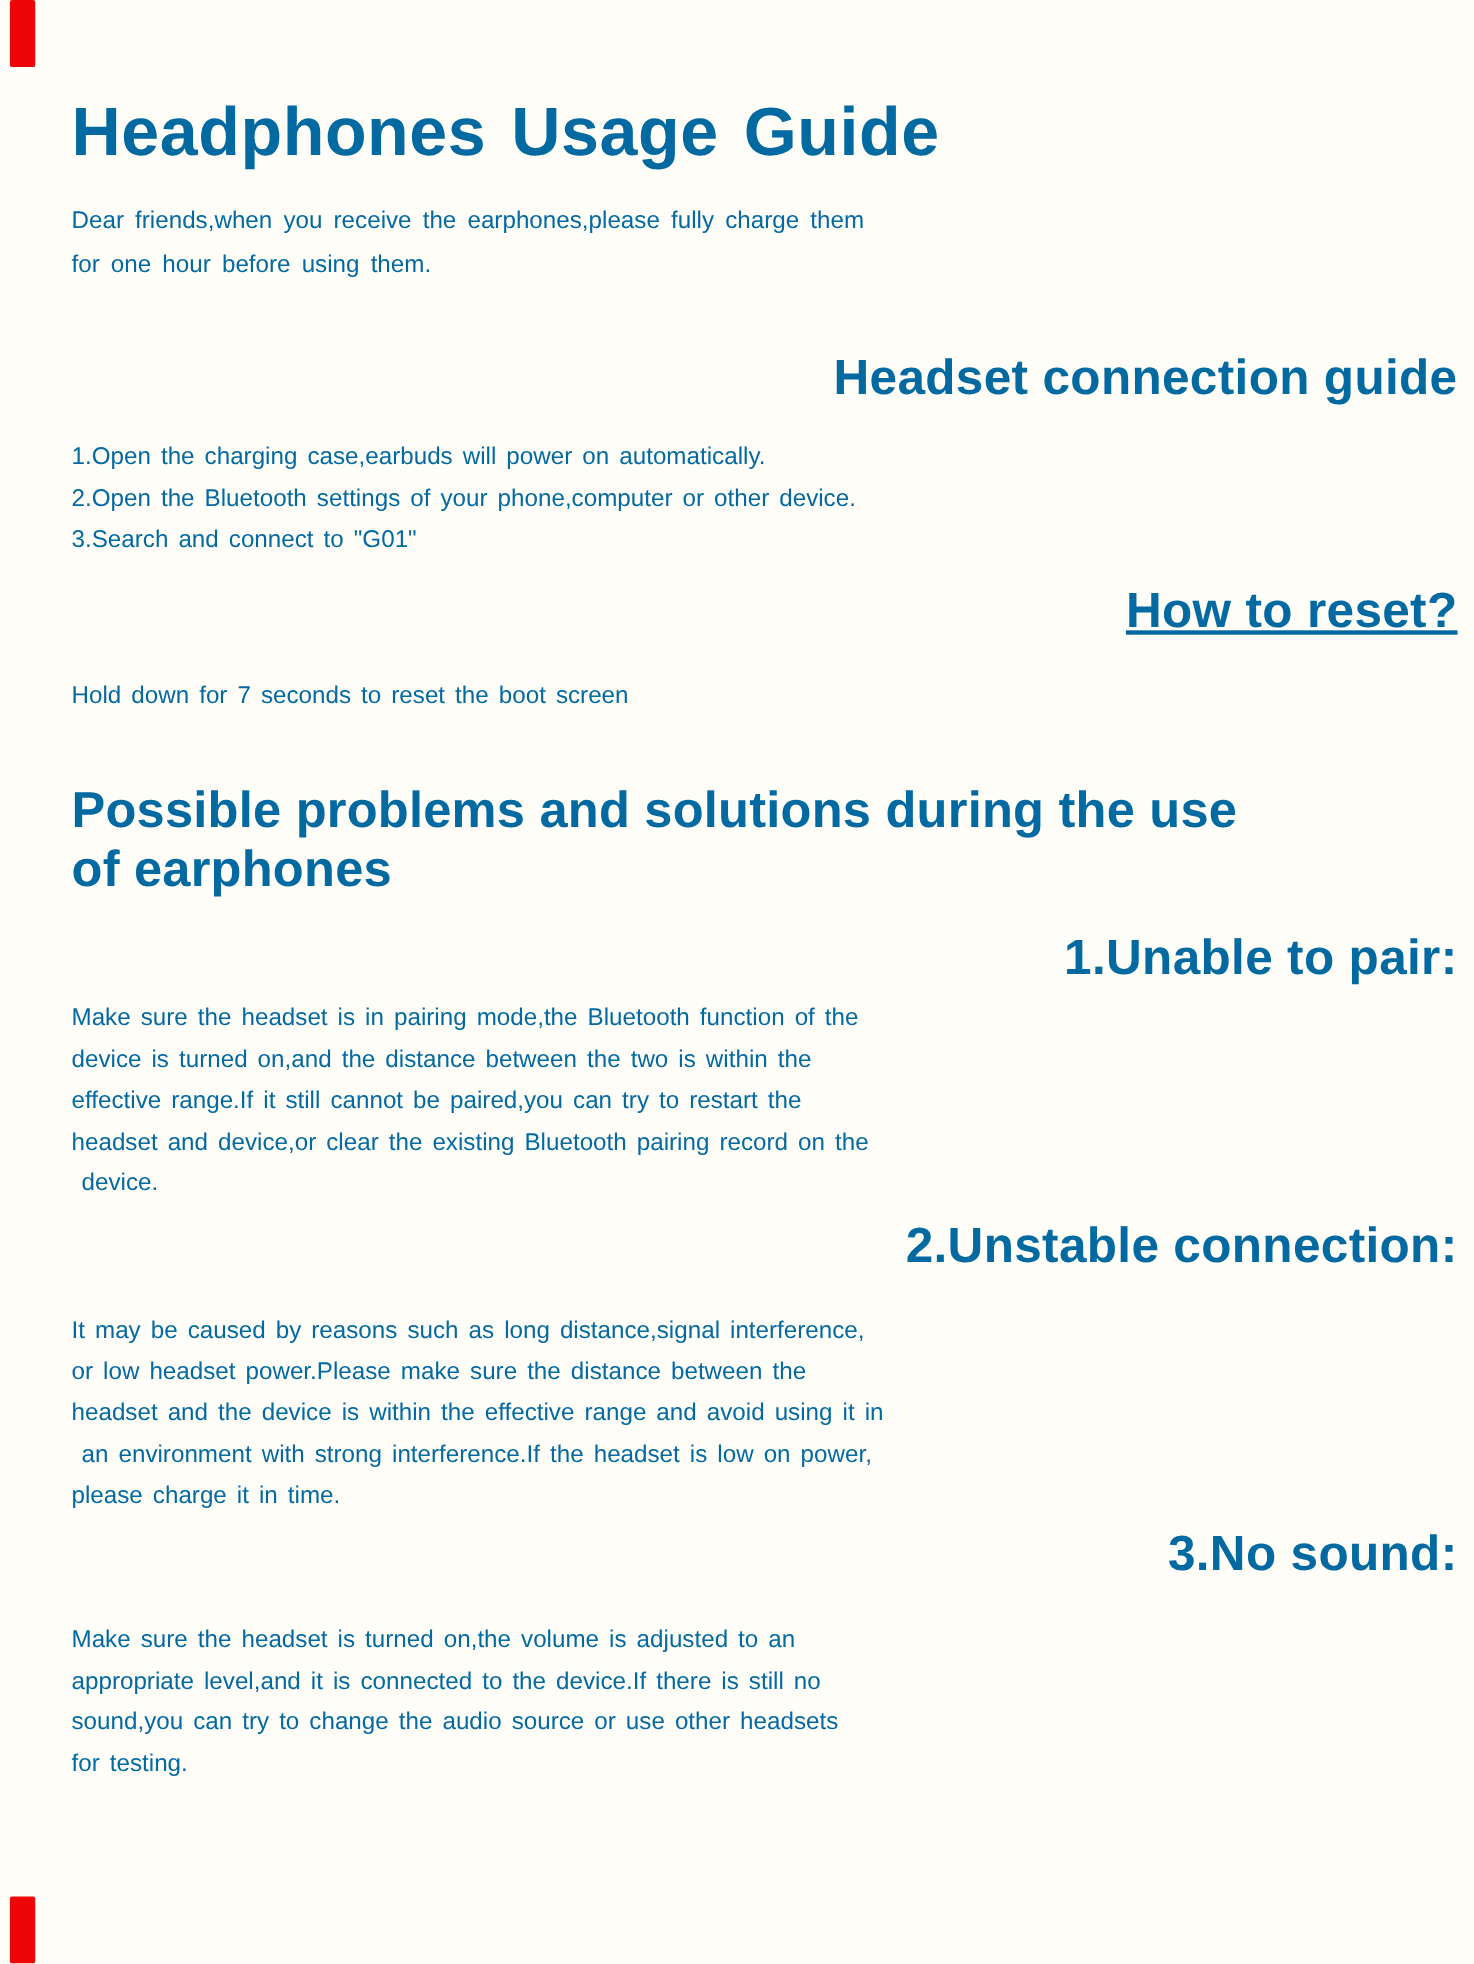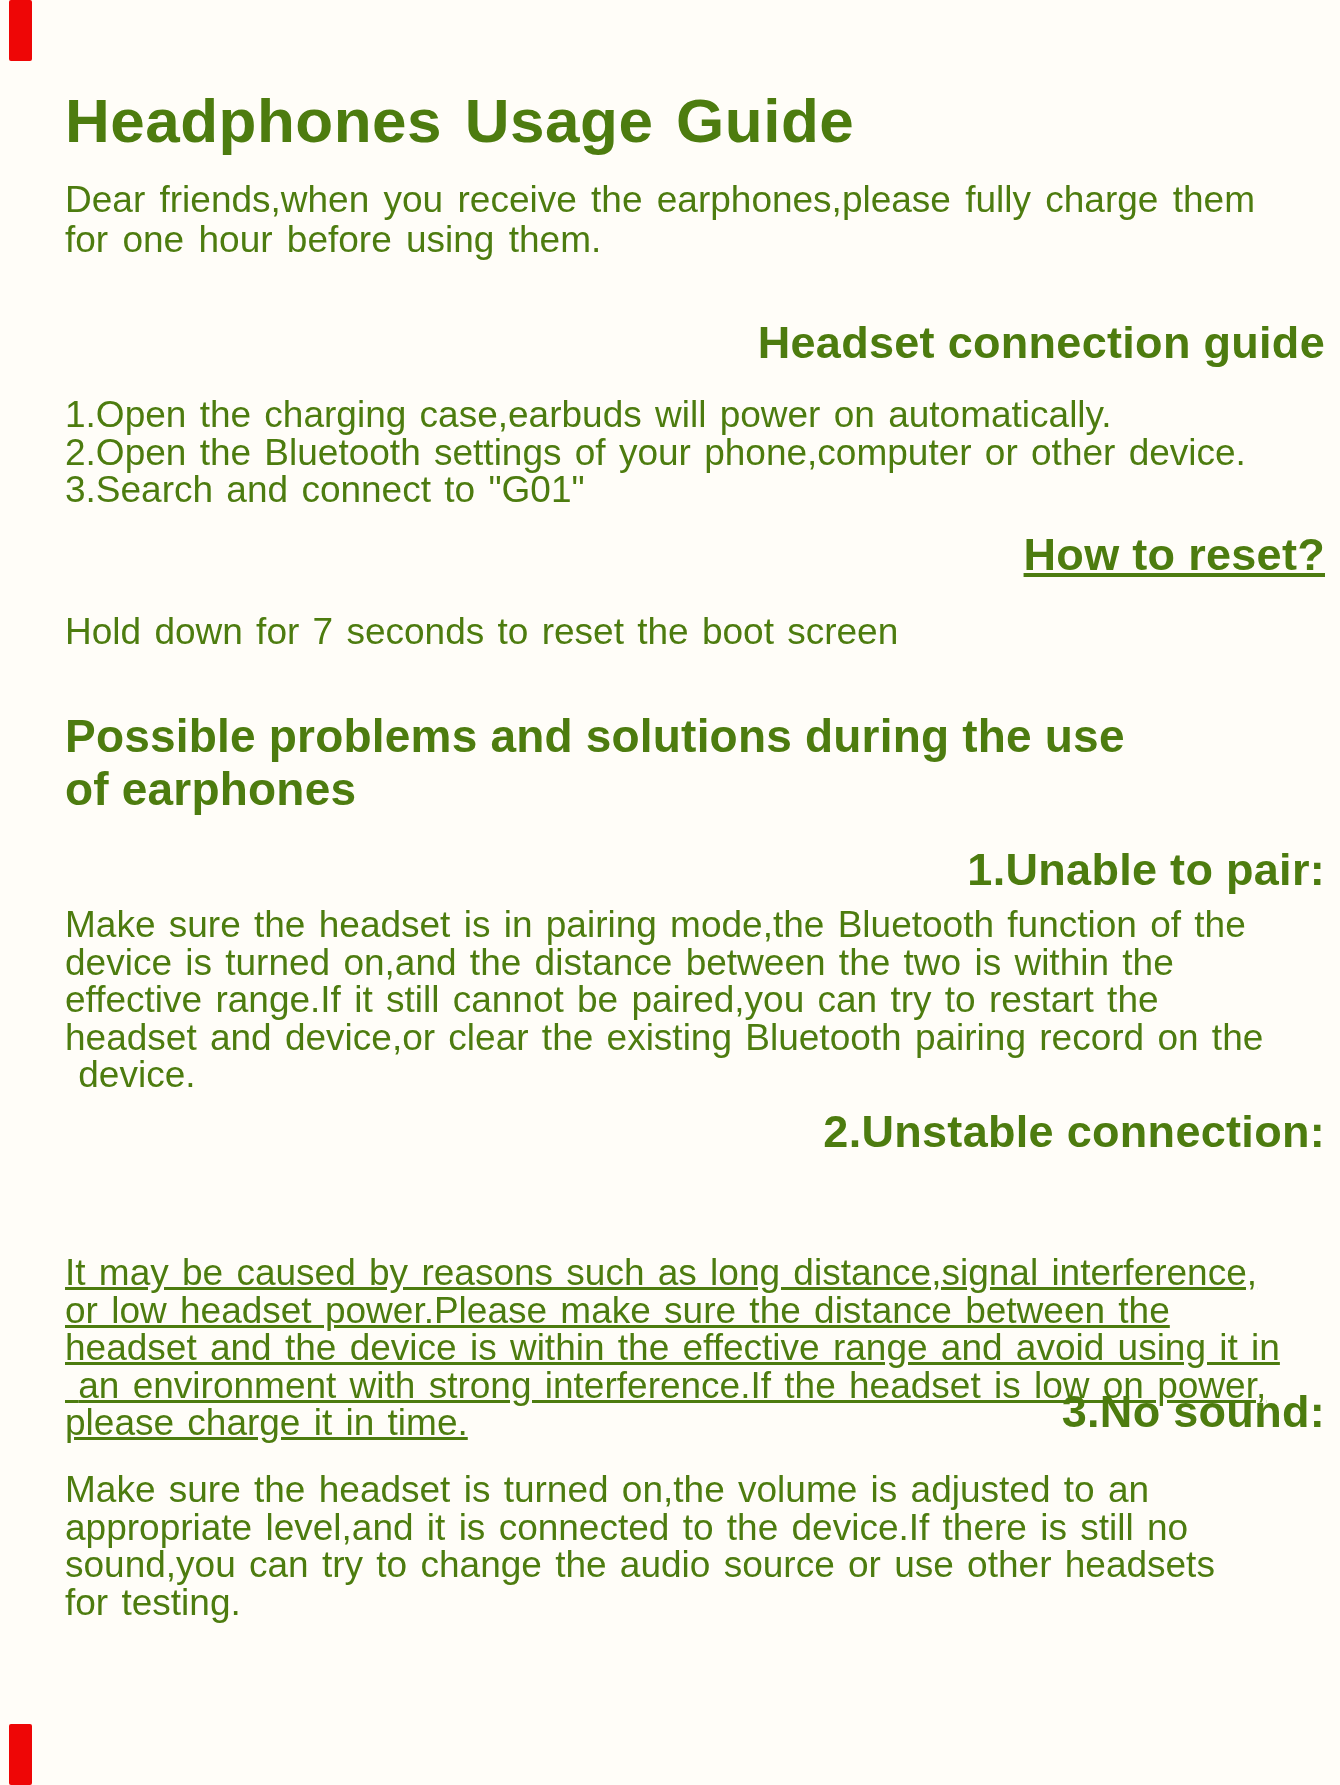--- a/index.html
+++ b/index.html
@@ -21,21 +21,21 @@
   }
   .title {
     top: 88px;
     font-size: 62px;
     font-weight: 700;
     line-height: 66px;
     letter-spacing: 0.5px;
     word-spacing: 5px;
   }
   .body {
-    font-size: 37px;
+    font-size: 22px;
     font-weight: 400;
     line-height: 37.5px;
     letter-spacing: 0px;
     word-spacing: 3px;
   }
   .intro { top: 180px; line-height: 40px; word-spacing: 4px; }
   .h2 {
     font-size: 45px;
     font-weight: 700;
     line-height: 50px;
@@ -49,38 +49,38 @@
     letter-spacing: 0.2px;
   }
   .pos-connection-h { top: 318px; }
   .pos-steps        { top: 396px; }
   .pos-reset-h      { top: 530px; text-decoration: underline; }
   .pos-reset-b      { top: 613px; }
   .pos-problems-h   { top: 710px; }
   .pos-p1-h         { top: 817px; margin-top: 28px; }
   .pos-p1-b         { top: 906px; }
   .pos-p2-h         { top: 1107px; }
-  .pos-p2-b         { top: 1254px; text-decoration: underline; }
+  .pos-p2-b         { top: 1190px; }
   .pos-p3-h         { top: 1387px; }
   .pos-p3-b         { top: 1471px; }
   .red-bar {
     position: absolute;
     left: 9px;
     width: 23px;
     height: 61px;
     background: #ee0606;
     border-radius: 2px;
   }
   .red-bar.top { top: 0; }
   .red-bar.bottom { bottom: 0; }
 </style>
 </head>
 <body>
 
-<div class="page" style="background: rgb(255, 253, 248); color: #4d7c0f;">
+<div class="page" style="background: rgb(255, 253, 248); color: #0369a1;">
 
   <div class="red-bar top" style="background: rgb(238, 6, 6);"></div>
   <div class="red-bar bottom" style="background: rgb(238, 6, 6);"></div>
 
   <h1 class="abs title">Headphones Usage Guide</h1>
 
   <p class="abs body intro">Dear friends,when you receive the earphones,please fully charge them
 for one hour before using them.</p>
 
   <h2 class="abs h2 pos-connection-h">Headset connection guide</h2>

